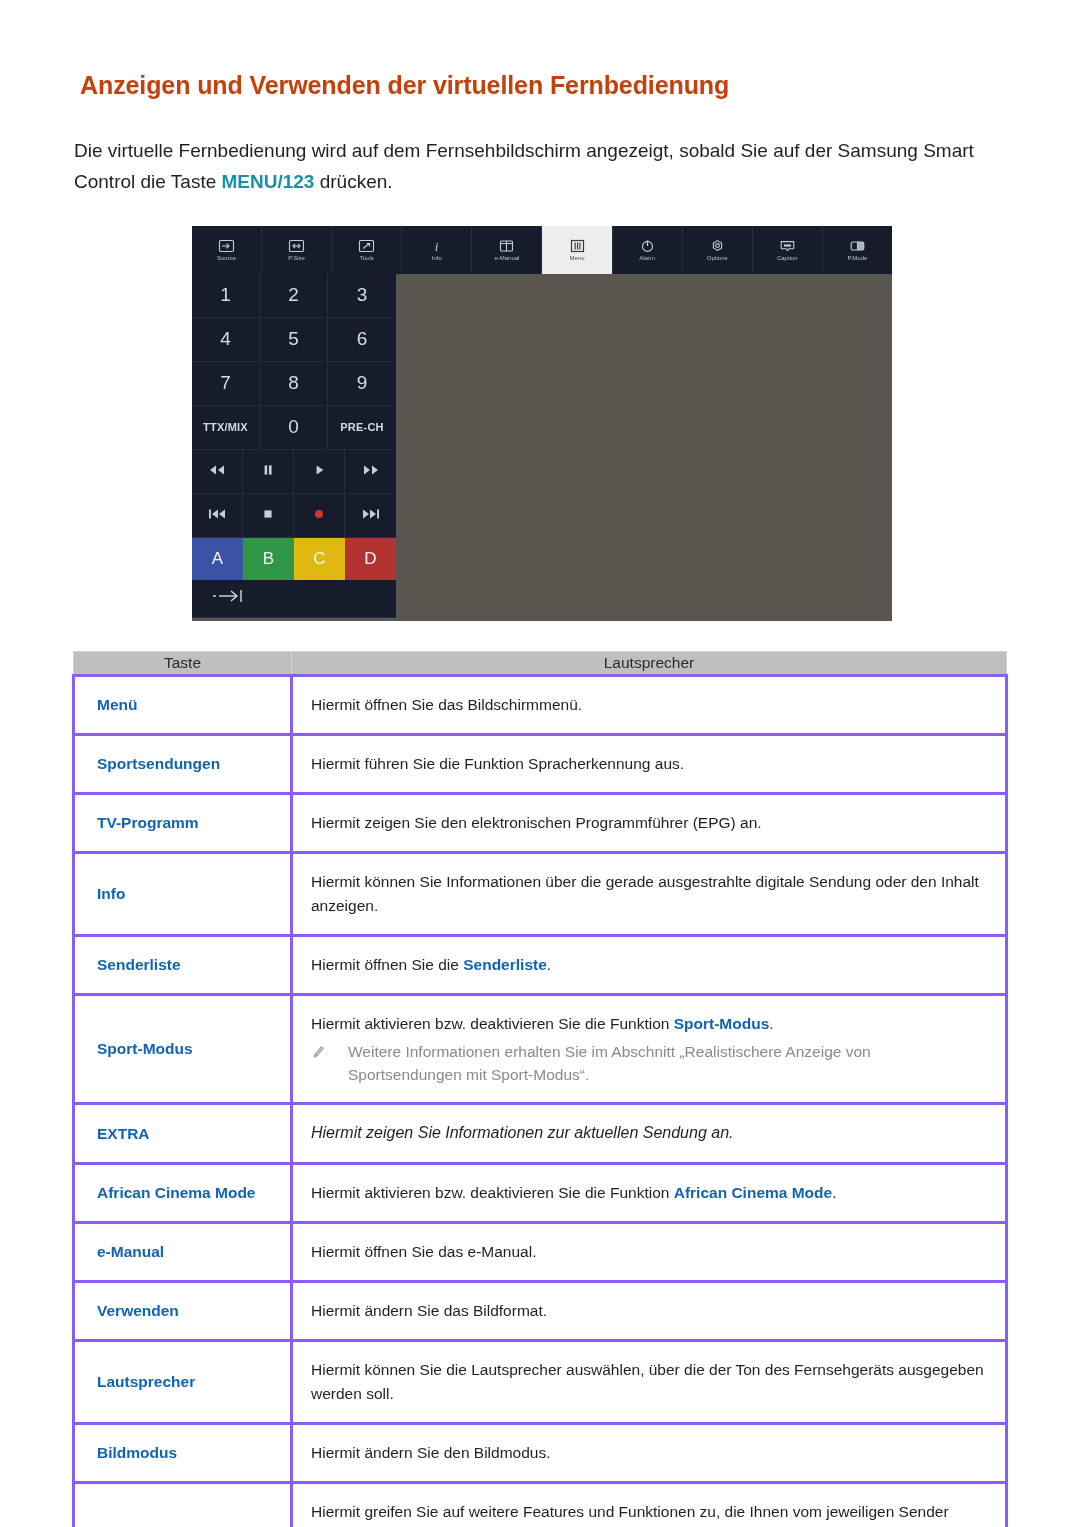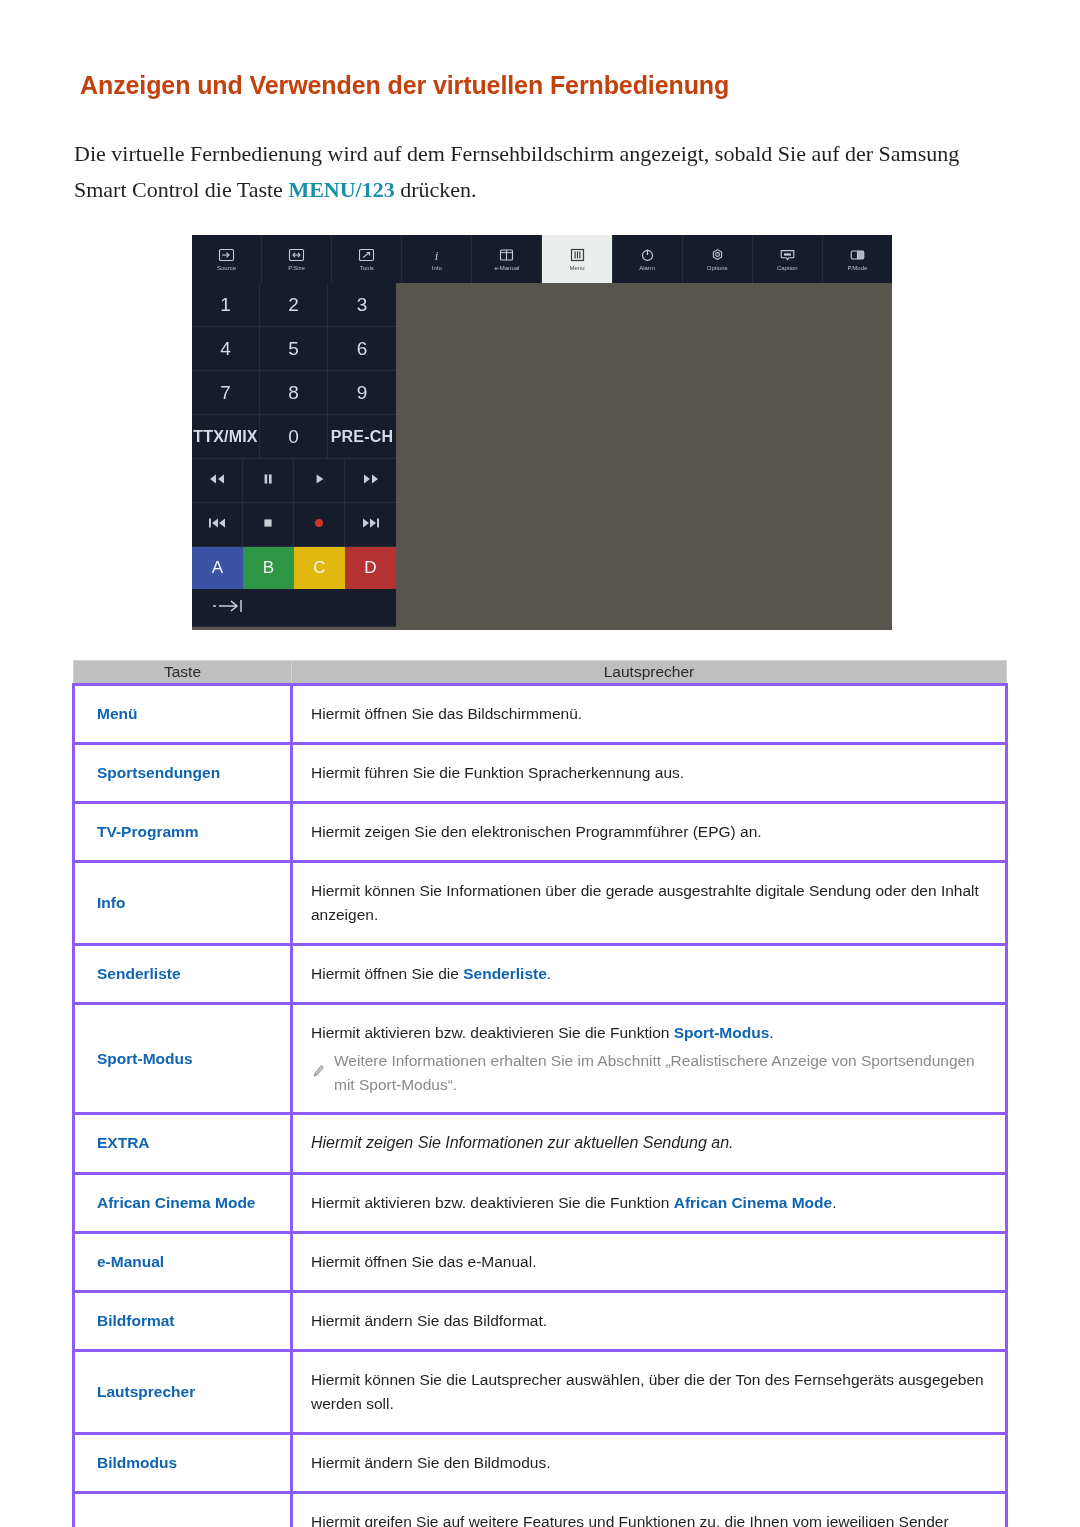--- a/index.html
+++ b/index.html
@@ -24,25 +24,24 @@
     font-size: 25px;
     font-weight: bold;
     letter-spacing: -0.1px;
     margin: 70px 0 0 8px;
     line-height: 1.2;
   }
 
   
   .intro {
     margin: 36px 0 0 2px;
-    font-size: 22px;
+    font-size: 19px;
     line-height: 1.62;
     color: #231f20;
     max-width: 940px;
-    font-family: Liberation Serif, serif;
   }
   .accent-teal { color: #1a8fa8; font-weight: bold; }
 
   
   .figure {
     margin: 28px 0 0 0;
     position: relative;
     width: 700px;
     height: 395px;
     margin-left: 120px;
@@ -93,21 +92,21 @@
   .numpad { display: grid; grid-template-columns: repeat(3, 1fr); }
   .numpad .key {
     height: 44px;
     display: flex; align-items: center; justify-content: center;
     color: #d8dbe4;
     font-size: 19px;
     border-right: 1px solid #262c3c;
     border-bottom: 1px solid #262c3c;
   }
   .numpad .key:nth-child(3n) { border-right: none; }
-  .numpad .key.small { font-size: 16px; font-weight: bold; letter-spacing: .2px; }
+  .numpad .key.small { font-size: 11px; font-weight: bold; letter-spacing: .2px; }
 
   .mediapad { display: grid; grid-template-columns: repeat(4, 1fr); }
   .mediapad .key {
     height: 44px;
     display: flex; align-items: center; justify-content: center;
     color: #c9ccd6;
     border-right: 1px solid #262c3c;
     border-bottom: 1px solid #262c3c;
     font-size: 12px;
   }
@@ -160,22 +159,22 @@
     color: #1064b0;
     font-weight: bold;
     padding-left: 22px;
     font-size: 15.5px;
   }
   .tbl td.desc .kw { color: #1064b0; font-weight: bold; }
   .tbl td.desc.big { font-size: 16px; font-style: italic; }
 
   .note {
     display: flex;
-    align-items: center;
-    gap: 8px;
+    align-items: flex-start;
+    gap: 22px;
     color: #8a8a8a;
     margin-top: 4px;
   }
   .note .ntext { line-height: 1.5; }
   .pencil { flex: 0 0 auto; margin-top: 3px; }
 </style>
 </head>
 <body>
 
 <div class="page">
@@ -430,21 +429,21 @@
         </tr>
         <tr>
           <td class="term">African Cinema Mode</td>
           <td class="desc">Hiermit aktivieren bzw. deaktivieren Sie die Funktion <span class="kw">African Cinema Mode</span>.</td>
         </tr>
         <tr>
           <td class="term">e-Manual</td>
           <td class="desc">Hiermit öffnen Sie das e-Manual.</td>
         </tr>
         <tr>
-          <td class="term">Bildformat</td>
+          <td class="term">Verwenden</td>
           <td class="desc">Hiermit ändern Sie das Bildformat.</td>
         </tr>
         <tr>
           <td class="term">Lautsprecher</td>
           <td class="desc">Hiermit können Sie die Lautsprecher auswählen, über die der Ton des Fernsehgeräts ausgegeben werden soll.</td>
         </tr>
         <tr>
           <td class="term">Bildmodus</td>
           <td class="desc">Hiermit ändern Sie den Bildmodus.</td>
         </tr>

